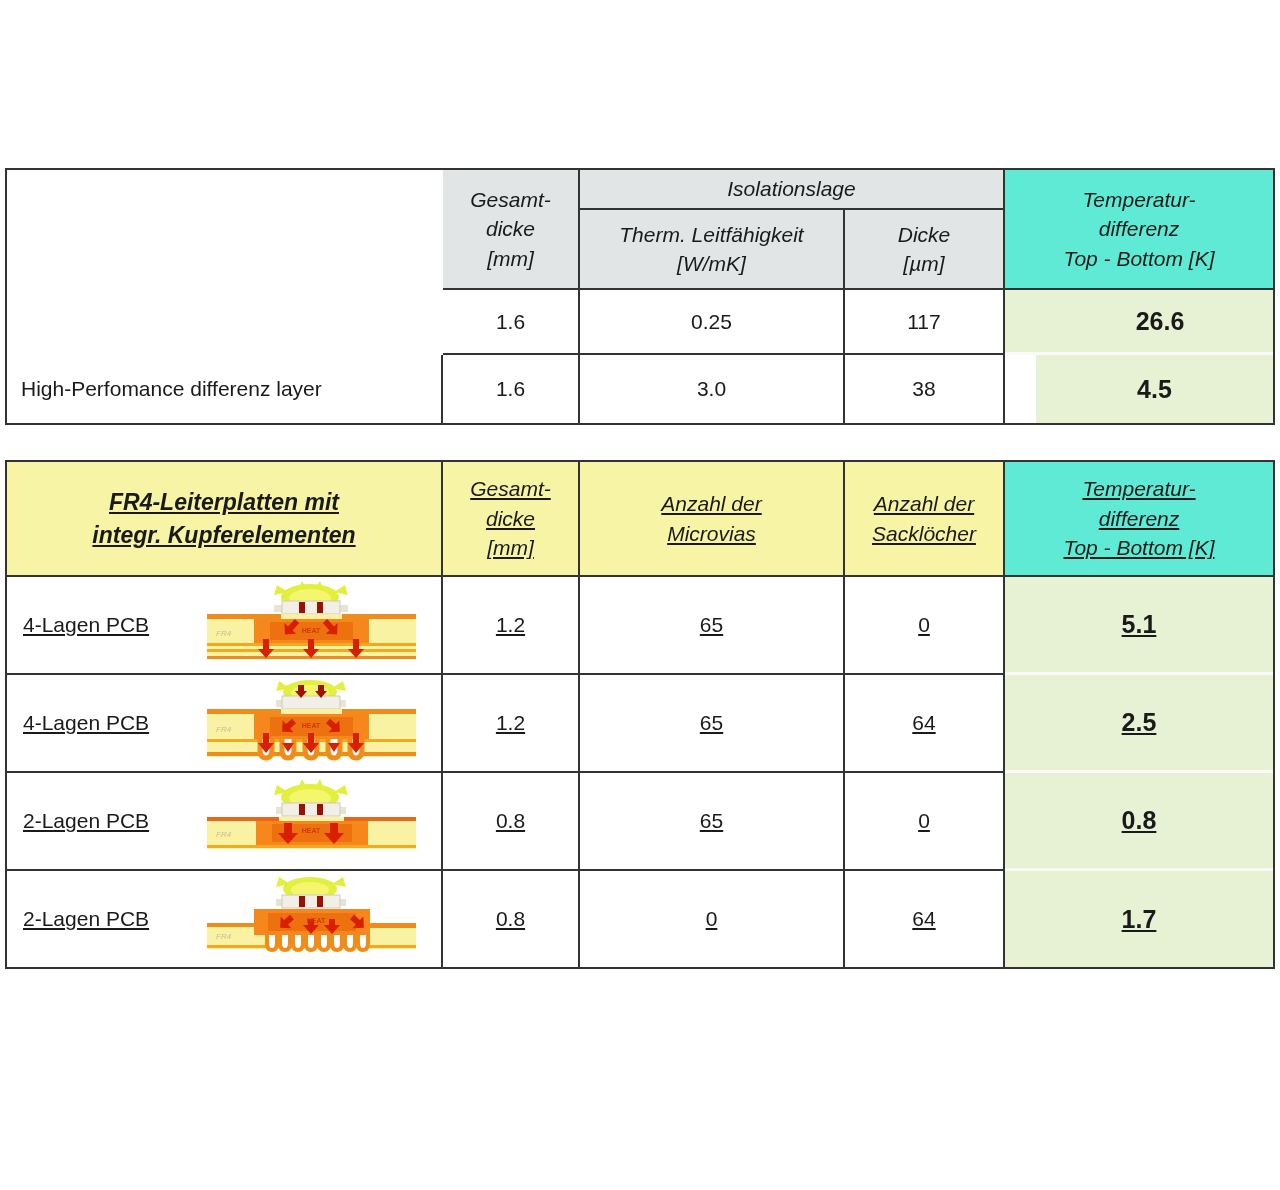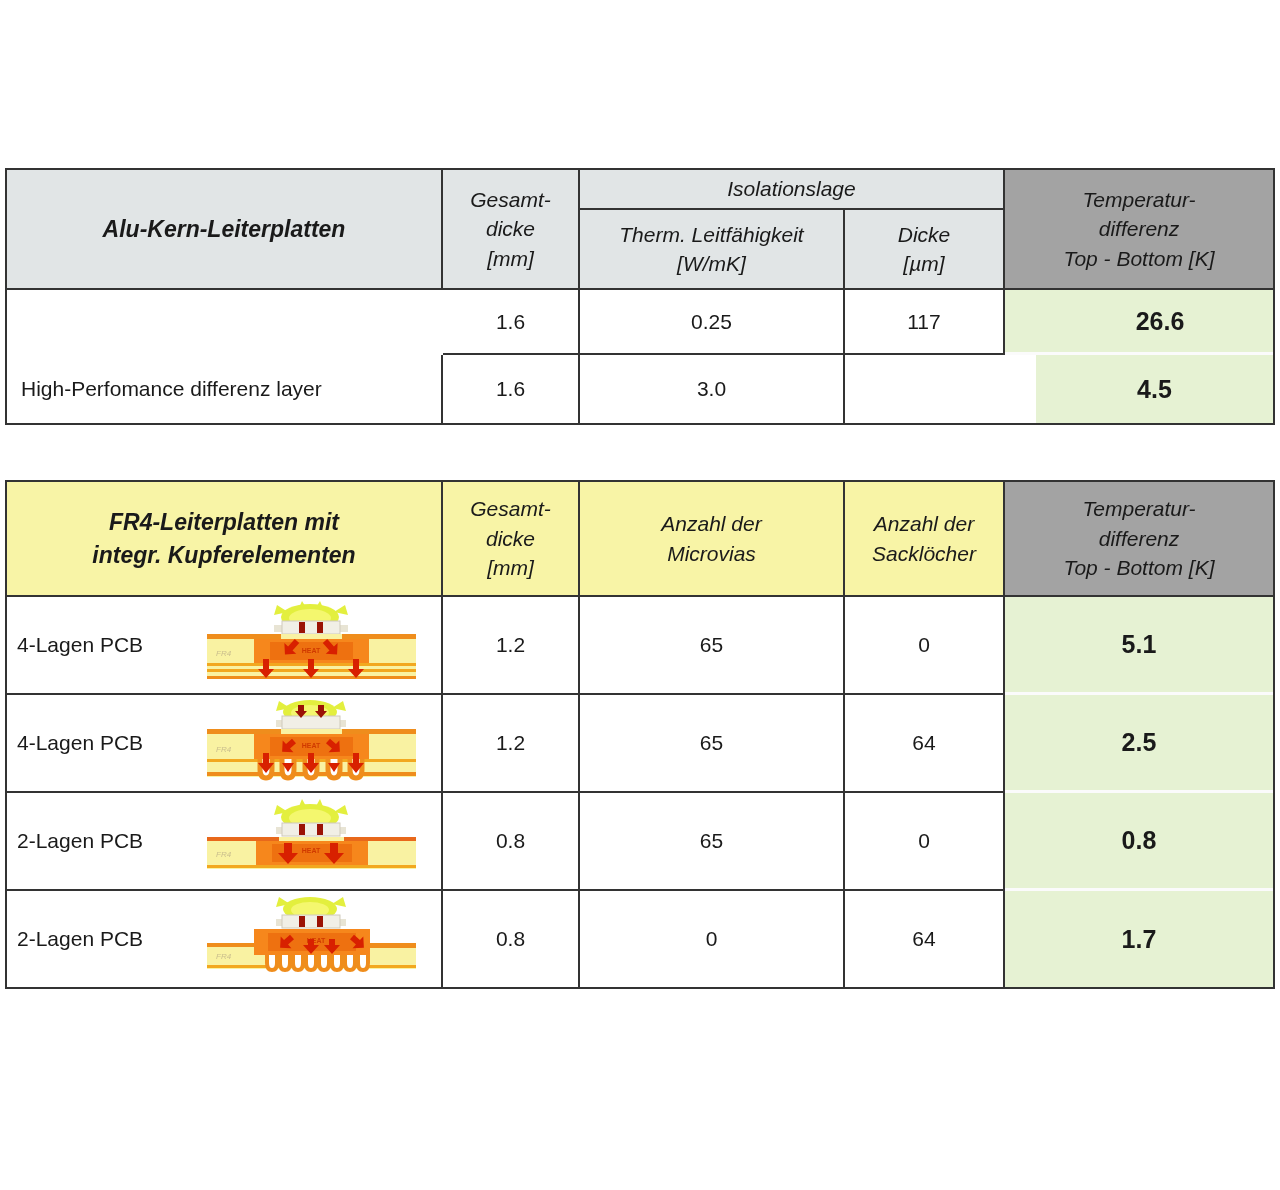--- a/index.html
+++ b/index.html
@@ -6,67 +6,67 @@
   body{
     width:1280px;height:1190px;background:#ffffff;position:relative;
     font-family:"Liberation Sans", sans-serif;color:#1a1a1a;
     -webkit-font-smoothing:antialiased;
   }
   .tbl{
     position:absolute;left:5px;width:1270px;display:grid;
     border:2px solid #333;box-sizing:border-box;background:#fff;
   }
   #table1{top:168px;height:257px;grid-template-columns:436px 137px 265px 160px 268px;grid-template-rows:40px 80px 65px 68px;}
-  #table2{top:480px;height:509px;grid-template-columns:436px 137px 265px 160px 268px;grid-template-rows:115px 98px 98px 98px 96px;}
+  #table2{top:460px;height:509px;grid-template-columns:436px 137px 265px 160px 268px;grid-template-rows:115px 98px 98px 98px 96px;text-decoration:underline;}
   .cell{
     box-sizing:border-box;border-right:2px solid #333;border-bottom:2px solid #333;
     display:flex;align-items:center;justify-content:center;text-align:center;
     font-size:21px;line-height:1.4;overflow:hidden;
   }
   .cell.lastcol{border-right:none;}
   .cell.lastrow{border-bottom:none;}
   .hdr-gray{background:#e1e5e6;}
   .hdr-yellow{background:#f8f4a6;}
-  .hdr-green{background:#a3a3a3;}
+  .hdr-green{background:#5eead4;}
   .val-green{background:#e6f2d3;}
   .sep-light{border-bottom:3px solid #fbfbfb;}
   .italic{font-style:italic;}
   .boldtitle{font-weight:bold;font-style:italic;font-size:23px;}
   .pre{white-space:pre-line;}
   .left{justify-content:flex-start;text-align:left;padding-left:14px;}
   .bigval{font-weight:bold;font-size:25px;}
   .rowlabel{flex:0 0 auto;}
-  .labelcell{justify-content:flex-start;text-align:left;padding-left:10px;gap:4px;}
+  .labelcell{justify-content:flex-start;text-align:left;padding-left:16px;gap:4px;}
   .pcb{flex:0 0 auto;margin-left:auto;margin-right:22px;}
 </style>
 </head>
 <body>
 
 <div id="table1" class="tbl">
-  <div class="cell hdr-gray boldtitle" style="grid-area:1/1/3/2;">Alu-Kern-Leiterplatten</div>
   <div class="cell hdr-gray italic pre" style="grid-area:1/2/3/3;">Gesamt-
 dicke
 [mm]</div>
   <div class="cell hdr-gray italic" style="grid-area:1/3/2/5;">Isolationslage</div>
   <div class="cell hdr-gray italic pre" style="grid-area:2/3/3/4;">Therm. Leitfähigkeit
 [W/mK]</div>
   <div class="cell hdr-gray italic pre" style="grid-area:2/4/3/5;">Dicke
 [µm]</div>
   <div class="cell hdr-green italic pre lastcol" style="grid-area:1/5/3/6;">Temperatur-
 differenz
 Top - Bottom [K]</div>
 
   <div class="cell" style="grid-area:3/2/4/3;">1.6</div>
   <div class="cell" style="grid-area:3/3/4/4;">0.25</div>
   <div class="cell" style="grid-area:3/4/4/5;">117</div>
   <div class="cell val-green bigval lastcol sep-light" style="grid-area:3/5/4/6;padding-left:42px;">26.6</div>
 
   <div class="cell left lastrow" style="grid-area:4/1/5/2;">High-Perfomance differenz layer</div>
   <div class="cell lastrow" style="grid-area:4/2/5/3;">1.6</div>
   <div class="cell lastrow" style="grid-area:4/3/5/4;">3.0</div>
+  <div class="cell lastrow" style="grid-area:4/4/5/5;">38</div>
   <div class="cell val-green bigval lastcol lastrow" style="grid-area:4/5/5/6;margin-left:31px;">4.5</div>
 </div>
 
 <div id="table2" class="tbl">
   <div class="cell hdr-yellow boldtitle pre" style="grid-area:1/1/2/2;">FR4-Leiterplatten mit
 integr. Kupferelementen</div>
   <div class="cell hdr-yellow italic pre" style="grid-area:1/2/2/3;">Gesamt-
 dicke
 [mm]</div>
   <div class="cell hdr-yellow italic pre" style="grid-area:1/3/2/4;">Anzahl der

